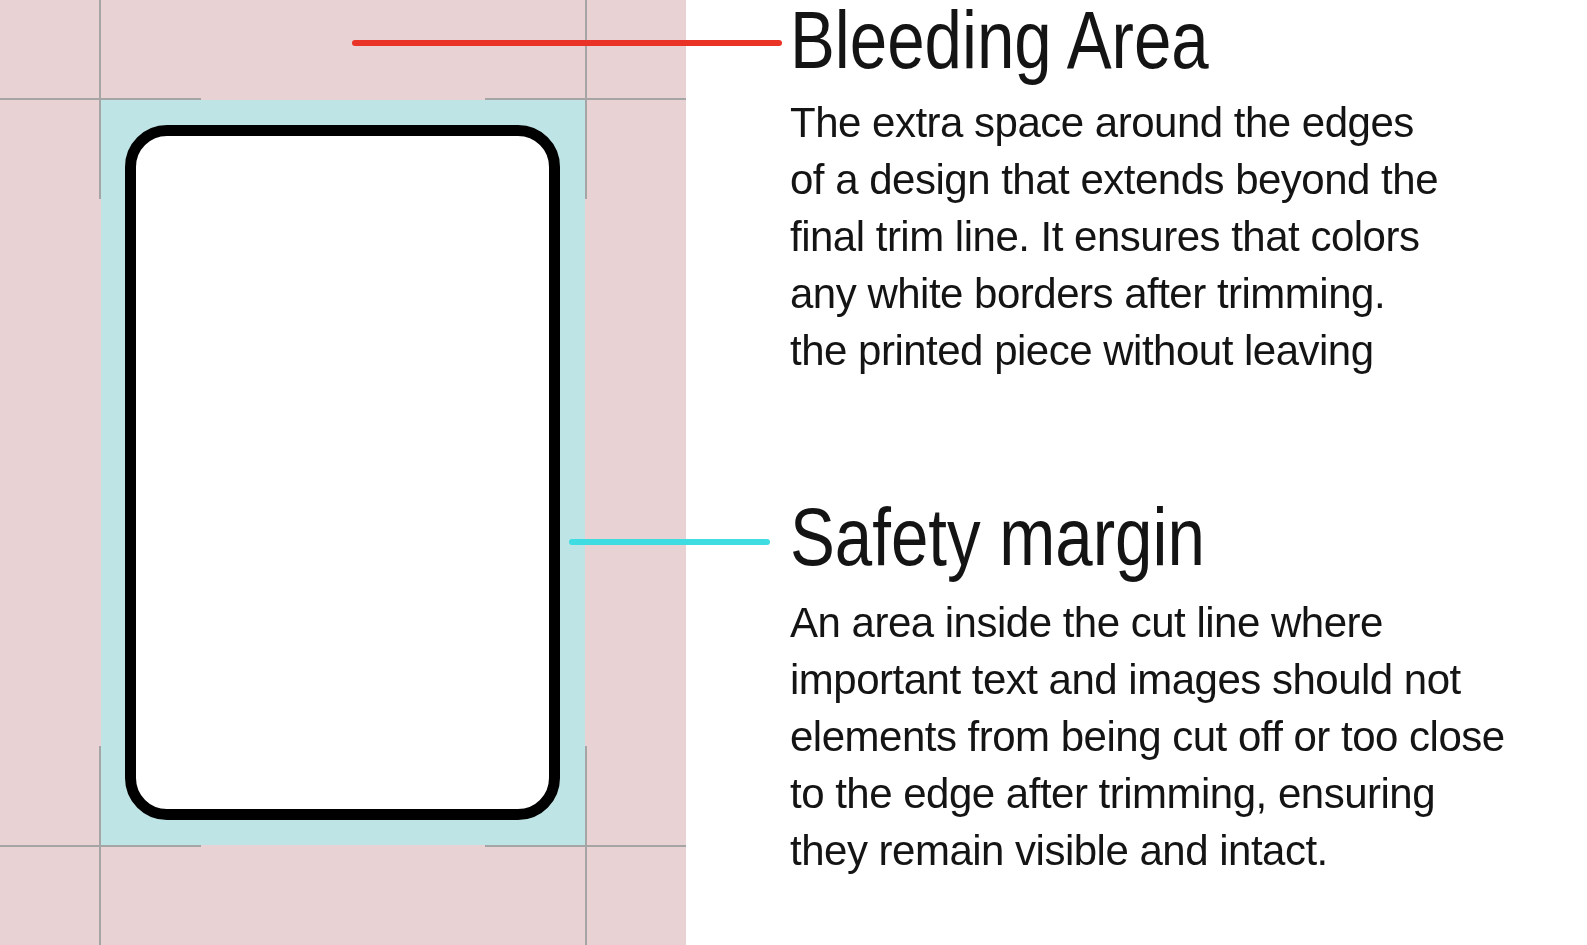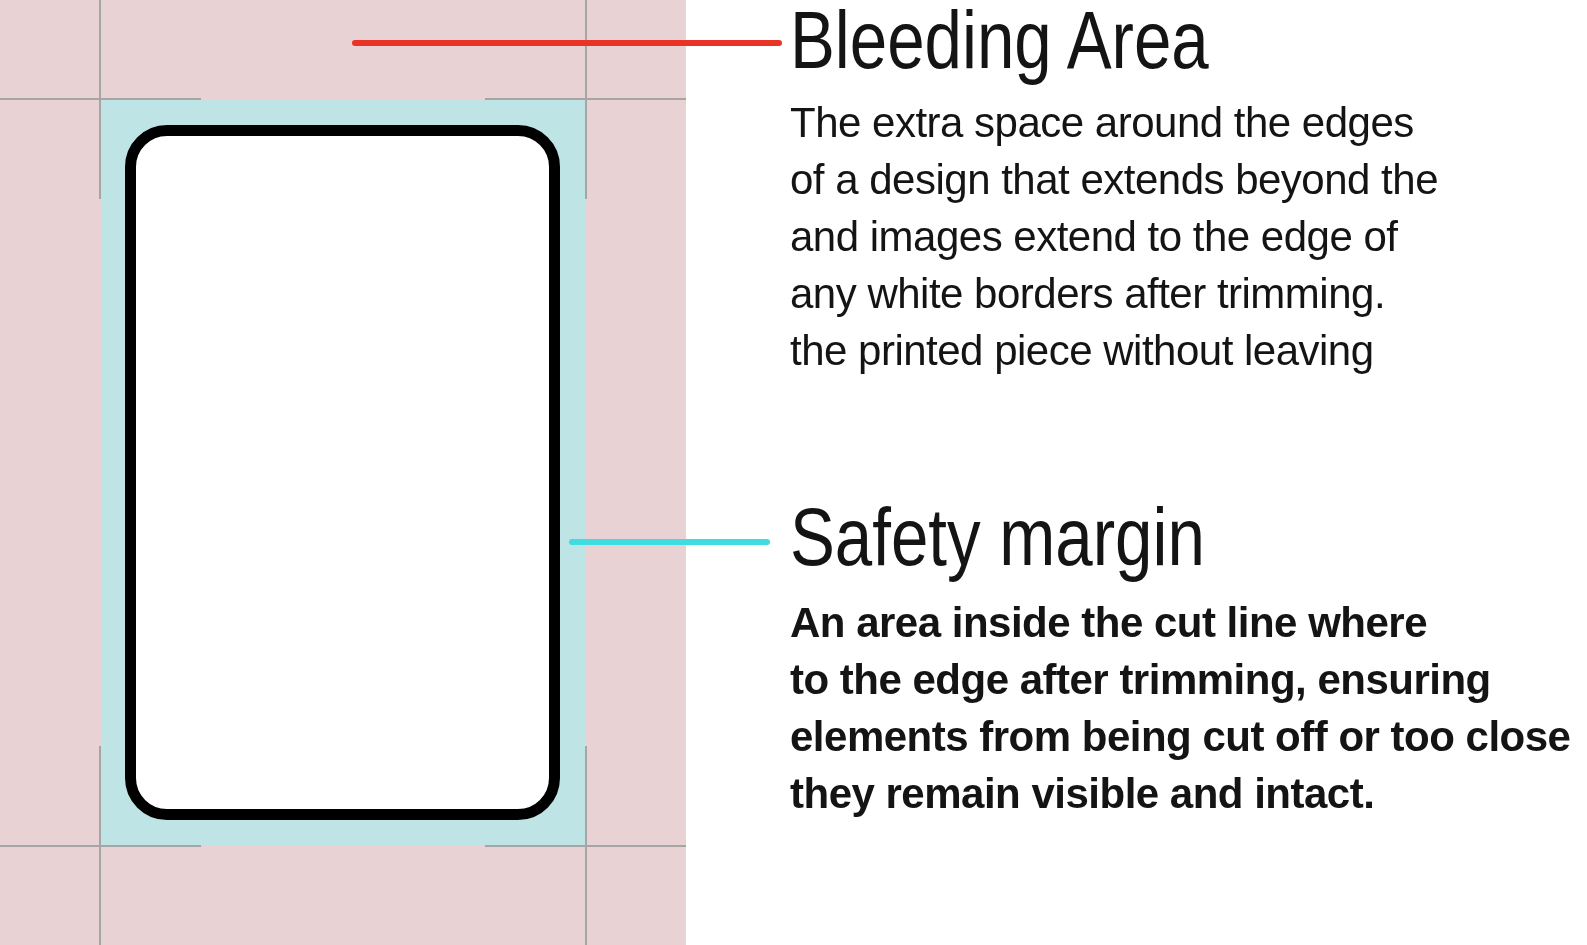--- a/index.html
+++ b/index.html
@@ -87,21 +87,21 @@
 
   .body-block {
     position: absolute;
     left: 790px;
     font-size: 42px;
     line-height: 57px;
     white-space: nowrap;
     letter-spacing: -0.5px;
   }
   .body-block.b-bleed  { top: 94px; }
-  .body-block.b-safety { top: 594px; font-weight: bold; }
+  .body-block.b-safety { top: 594px; }
 </style>
 </head>
 <body>
 
 <div id="stage">
 
   <div class="bleed-area"></div>
   <div class="safety-area"></div>
   <div class="cut-card"></div>
 
@@ -114,26 +114,27 @@
   <div class="trim-mark trim-h tm-h-bottom-left"></div>
   <div class="trim-mark trim-h tm-h-bottom-right"></div>
 
   <div class="connector red"></div>
   <div class="connector cyan"></div>
 
   <div class="heading h-bleed">Bleeding Area</div>
   <div class="body-block b-bleed">
     <div>The extra space around the edges</div>
     <div>of a design that extends beyond the</div>
-    <div>and images extend to the edge of</div>
+    <div>final trim line. It ensures that colors</div>
     <div>any white borders after trimming.</div>
     <div>the printed piece without leaving</div>
   </div>
 
   <div class="heading h-safety">Safety margin</div>
   <div class="body-block b-safety">
     <div>An area inside the cut line where</div>
+    <div>important text and images should not</div>
+    <div>elements from being cut off or too close</div>
     <div>to the edge after trimming, ensuring</div>
-    <div>elements from being cut off or too close</div>
     <div>they remain visible and intact.</div>
   </div>
 
 </div>
 
 </body></html>

